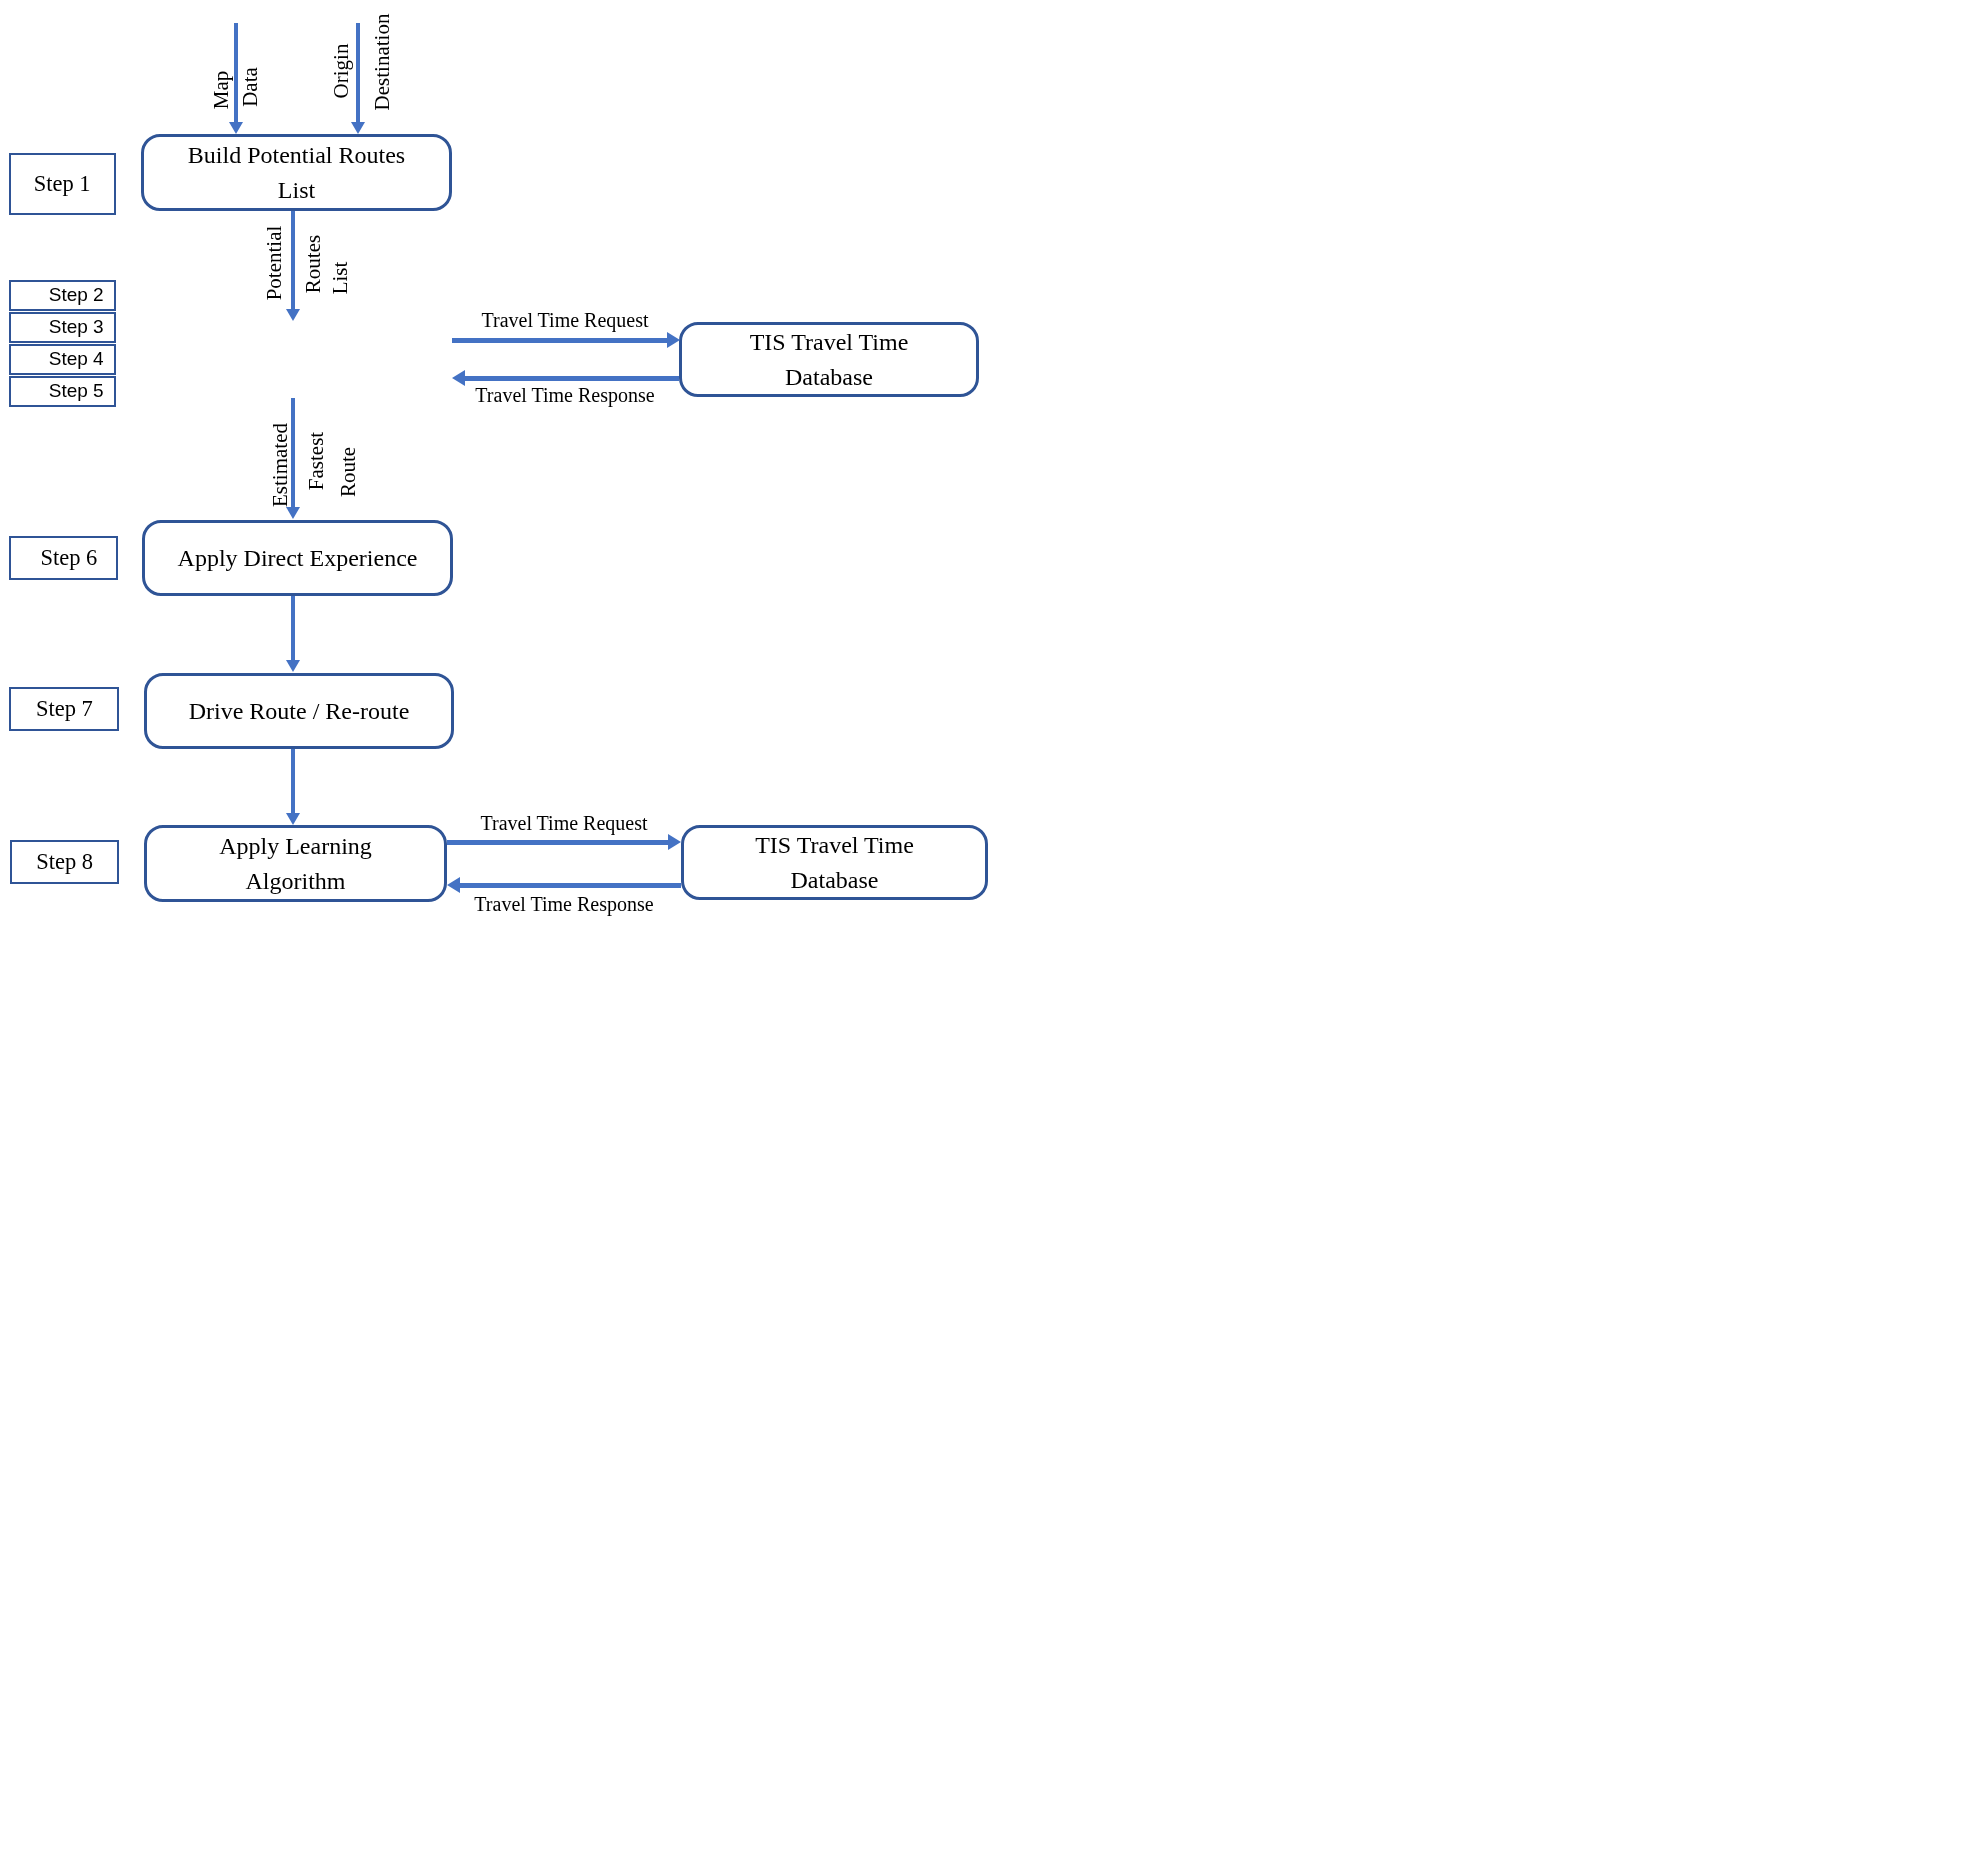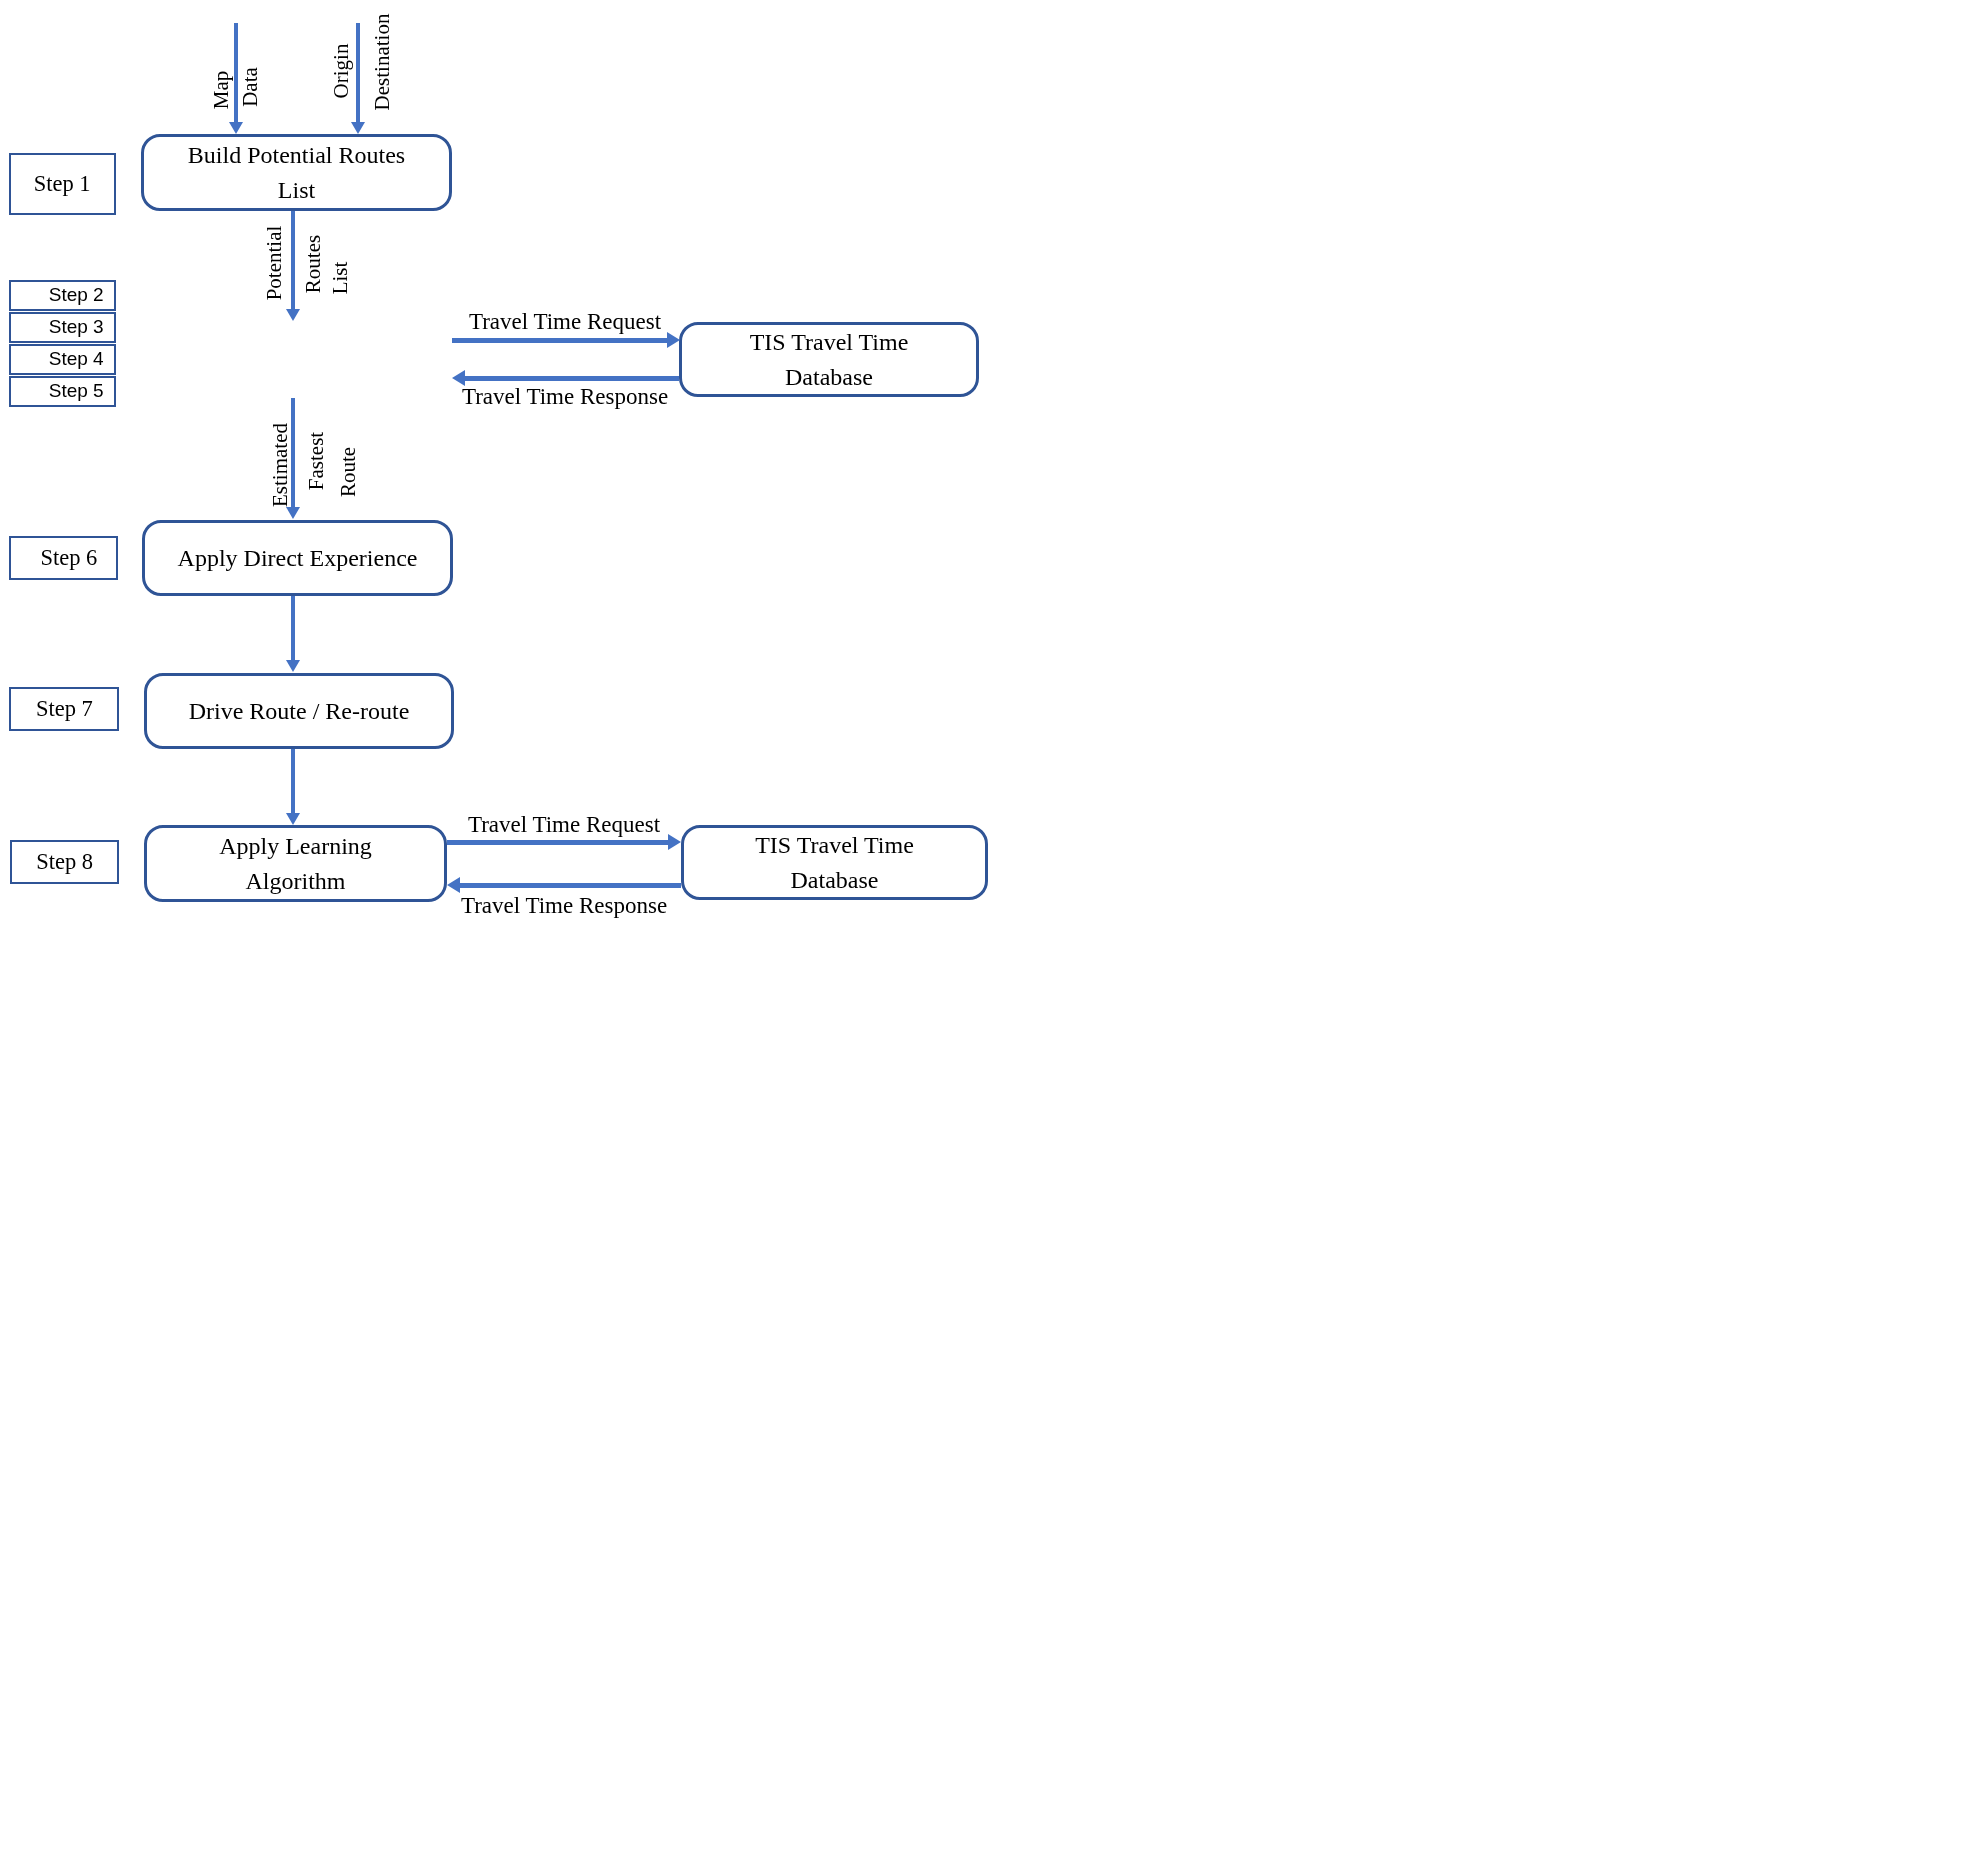--- a/index.html
+++ b/index.html
@@ -72,21 +72,21 @@
   .rot-label {
     position: absolute;
     white-space: nowrap;
     font-size: 21px;
     transform: translate(-50%, -50%) rotate(-90deg);
   }
   .h-label {
     position: absolute;
     width: 232px;
     text-align: center;
-    font-size: 23px;
+    font-size: 20px;
     white-space: nowrap;
   }
 </style>
 </head>
 <body>
 
 <div class="canvas">
 
   <div class="vline" style="left:234px; top:22.5px; height:100px;"></div>
   <div class="vhead" style="left:229px; top:122px;"></div>

